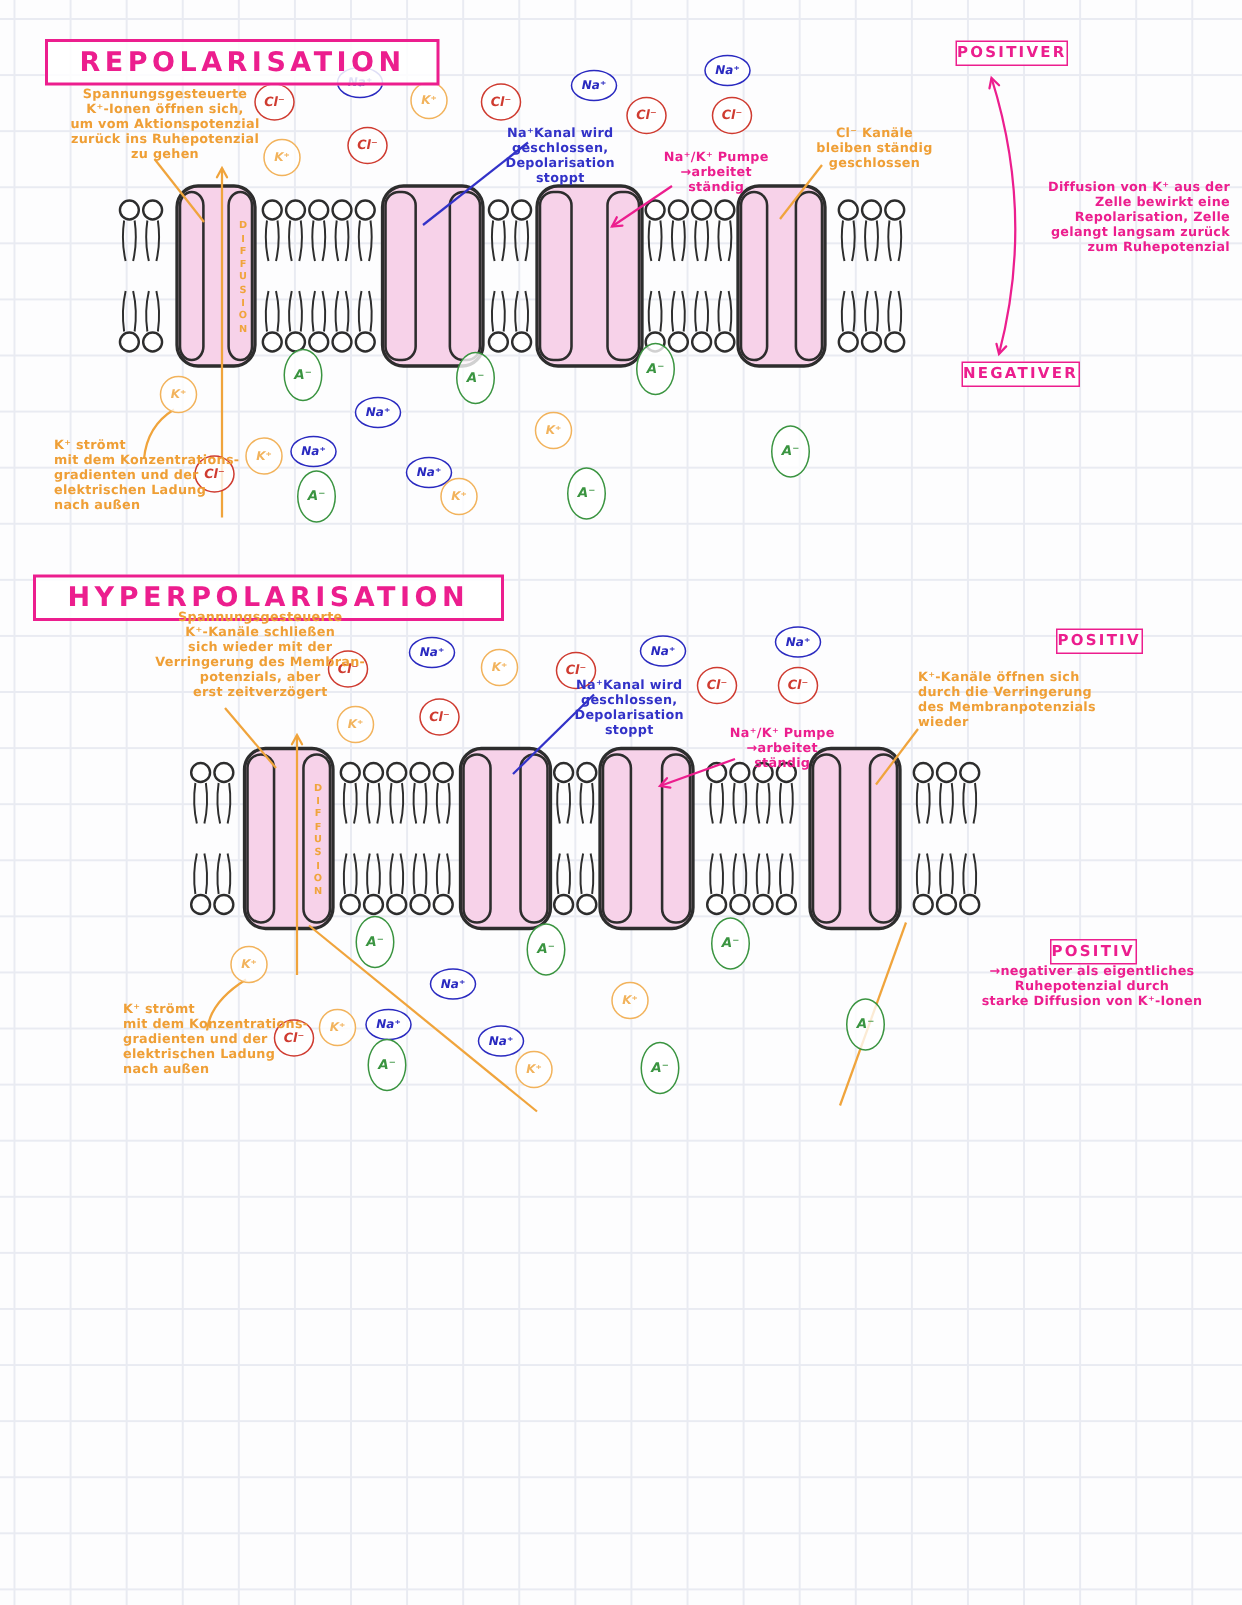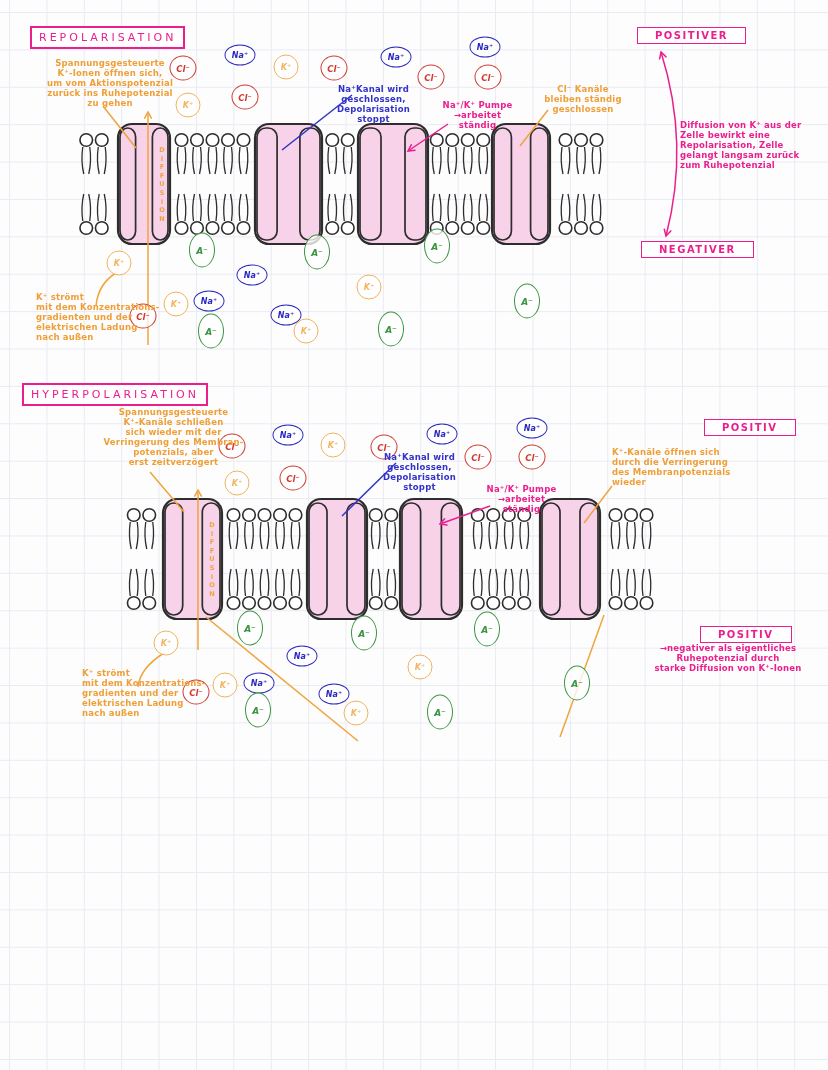--- a/index.html
+++ b/index.html
@@ -6,24 +6,24 @@
   body{width:828px;height:1070px;font-family:"DejaVu Sans",sans-serif;}
   .paper{position:relative;width:828px;height:1070px;overflow:hidden;background:#fdfdfe;
     background-image:linear-gradient(#e9ebf2 1px,transparent 1px),linear-gradient(90deg,#e9ebf2 1px,transparent 1px);
     background-size:37.4px 37.4px;background-position:9px -25.4px;}
   #diagram-svg{position:absolute;left:0;top:0;z-index:1;}
   .note{position:absolute;z-index:3;font-size:8.5px;font-weight:600;line-height:10px;
     letter-spacing:.2px;white-space:pre-line;}
   .orange{color:#ef9f36;}
   .blue{color:#3232c8;}
   .pinknote{color:#ec1e8e;}
-  .title-box{position:absolute;z-index:3;font-size:11px;font-weight:normal;letter-spacing:3px;
-    color:#ec1e8e;border:2px solid #ec1e8e;padding:3px 7px;background:rgba(255,255,255,.85);}
+  .title-box{position:absolute;z-index:3;font-size:18px;font-weight:bold;letter-spacing:3px;
+    color:#ec1e8e;border:2px solid #ec1e8e;padding:3px 21px;background:rgba(255,255,255,.85);}
   .minibox{position:absolute;z-index:3;font-size:10px;font-weight:bold;letter-spacing:1.5px;
-    color:#ec1e8e;border:1.8px solid #ec1e8e;padding:2px 17px;background:rgba(255,255,255,.85);}
+    color:#ec1e8e;border:1.8px solid #ec1e8e;padding:2px 0;background:rgba(255,255,255,.85);}
   .ion{position:absolute;z-index:2;display:flex;align-items:center;justify-content:center;
     font-weight:bold;border-radius:50%;background:rgba(255,255,255,.78);transform:translate(-50%,-50%);font-style:italic;}
   .ion.Na{width:29px;height:19px;font-size:8px;color:#2a2ac0;border:1.6px solid #2a2ac0;}
   .ion.K{width:23px;height:23px;font-size:8px;color:#f2b35c;border:1.6px solid #f2b35c;}
   .ion.Cl{width:25px;height:23px;font-size:8.5px;color:#cf3b30;border:1.6px solid #cf3b30;}
   .ion.A{width:24px;height:33px;font-size:9px;color:#3a9440;border:1.6px solid #3a9440;}
   .vlabel{position:absolute;z-index:3;color:#f0a43c;font-size:6.5px;font-weight:bold;
     line-height:8.6px;white-space:pre;text-align:center;transform:translateX(-50%);}
 </style>
 </head>
@@ -286,21 +286,21 @@
   <div class="note orange" style="left:528px;top:84px;width:110px;text-align:center">Cl⁻ Kanäle
 bleiben ständig
 geschlossen</div>
   <div class="note orange" style="left:36px;top:292px;width:140px;text-align:left">K⁺ strömt
 mit dem Konzentrations-
 gradienten und der
 elektrischen Ladung
 nach außen</div>
 
   <div class="minibox" style="left:637px;top:27px">POSITIVER</div>
-  <div class="note pinknote" style="left:680px;top:120px;width:140px;text-align:left">Diffusion von K⁺ aus der
+  <div class="note pinknote" style="left:680px;top:120px;width:140px;text-align:right">Diffusion von K⁺ aus der
 Zelle bewirkt eine
 Repolarisation, Zelle
 gelangt langsam zurück
 zum Ruhepotenzial</div>
   <div class="minibox" style="left:641px;top:241px">NEGATIVER</div>
 
   <div class="title-box" style="left:22px;top:383px">HYPERPOLARISATION</div>
   <div class="note orange" style="left:86px;top:407px;width:175px;text-align:center">Spannungsgesteuerte
 K⁺-Kanäle schließen
 sich wieder mit der

